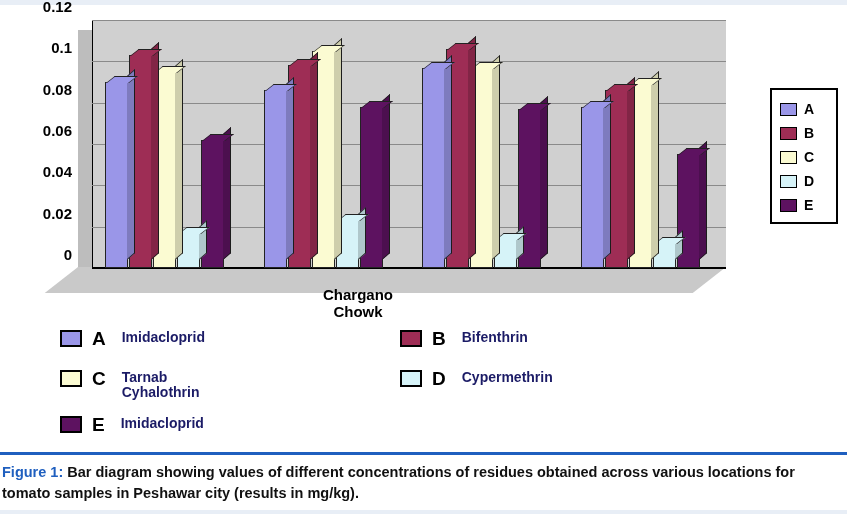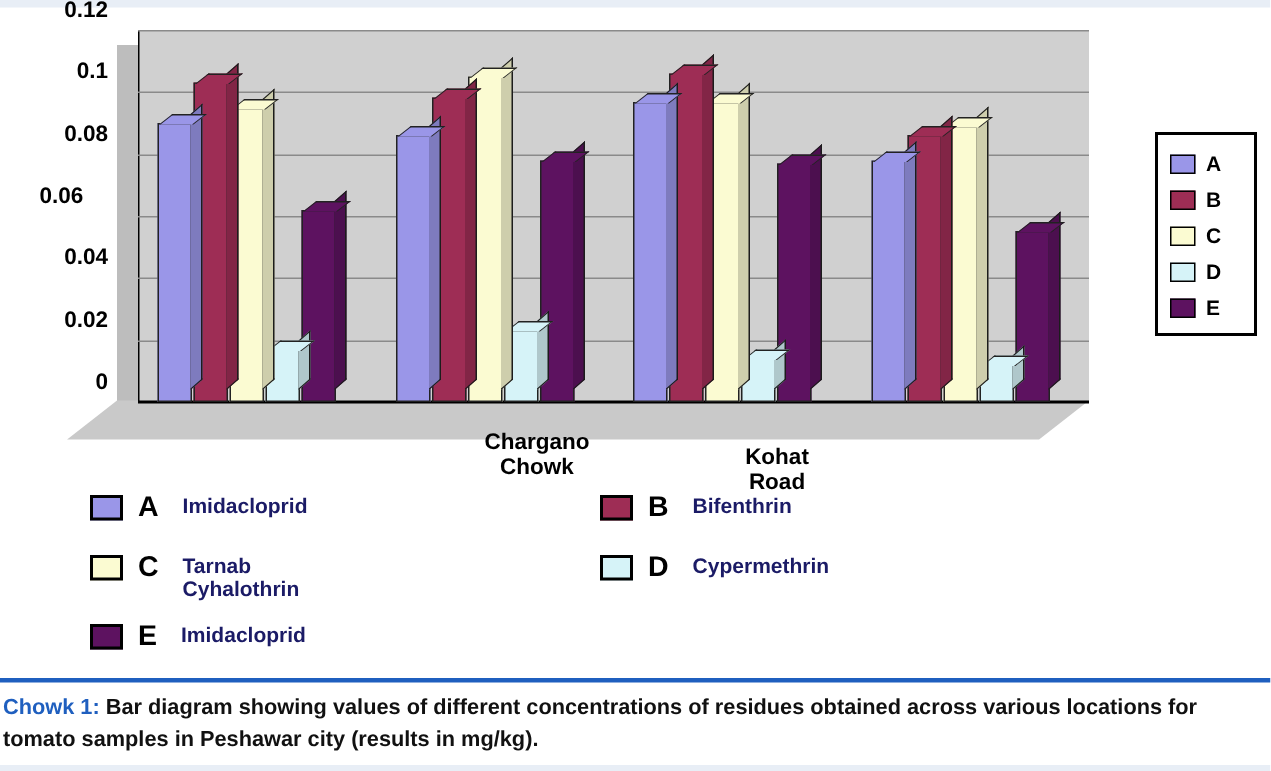--- a/index.html
+++ b/index.html
@@ -226,30 +226,28 @@
               <div class="side" style="background: rgb(93, 18, 96);"></div>
               <div class="top" style="background: rgb(93, 18, 96);"></div>
             </div>
           </div>
         </div>
     </div>
     <div id="ylabels">
         <div class="ytick" style="top: 238px;">0</div>
         <div class="ytick" style="top: 196.667px;">0.02</div>
         <div class="ytick" style="top: 155.333px;">0.04</div>
-        <div class="ytick" style="top: 114px; text-align: center;">0.06</div>
+        <div class="ytick" style="top: 114px;">0.06</div>
         <div class="ytick" style="top: 72.6667px;">0.08</div>
         <div class="ytick" style="top: 31.3333px;">0.1</div>
         <div class="ytick" style="top: -10px;">0.12</div>
       </div>
     <div id="catlabels">
         <div class="cat" style="left: 190px; top: 6px; width: 180px; white-space: pre-line;">Chargano
 Chowk</div>
-        <div class="cat" style="left: 350px; top: 16px; width: 180px; white-space: pre-line;">Kohat
-Road</div>
       </div>
   </div>
 
   <div id="legend-box">
       <div class="lg-row">
         <div class="lg-sw" style="background: rgb(154, 150, 232);"></div>
         <div class="lg-txt">A</div>
       </div>
       <div class="lg-row">
         <div class="lg-sw" style="background: rgb(158, 45, 85);"></div>
@@ -293,16 +291,16 @@
       </div>
       <div class="bl-item" style="left: 0px; top: 86px;">
         <div class="bl-sw" style="background: rgb(93, 18, 96);"></div>
         <div class="bl-key">E</div>
         <div class="bl-name" style="white-space: pre-line;">Imidacloprid</div>
       </div>
     </div>
 
   <div id="caption-rule"></div>
   <div id="caption">
-    <span class="figno">Chowk 1:</span><span> Bar diagram showing values of different concentrations of residues obtained across various locations for tomato samples in Peshawar city (results in mg/kg).</span>
+    <span class="figno">Figure 1:</span><span> Bar diagram showing values of different concentrations of residues obtained across various locations for tomato samples in Peshawar city (results in mg/kg).</span>
   </div>
   <div class="bottom-rule"></div>
 </div>
 
 </body></html>

